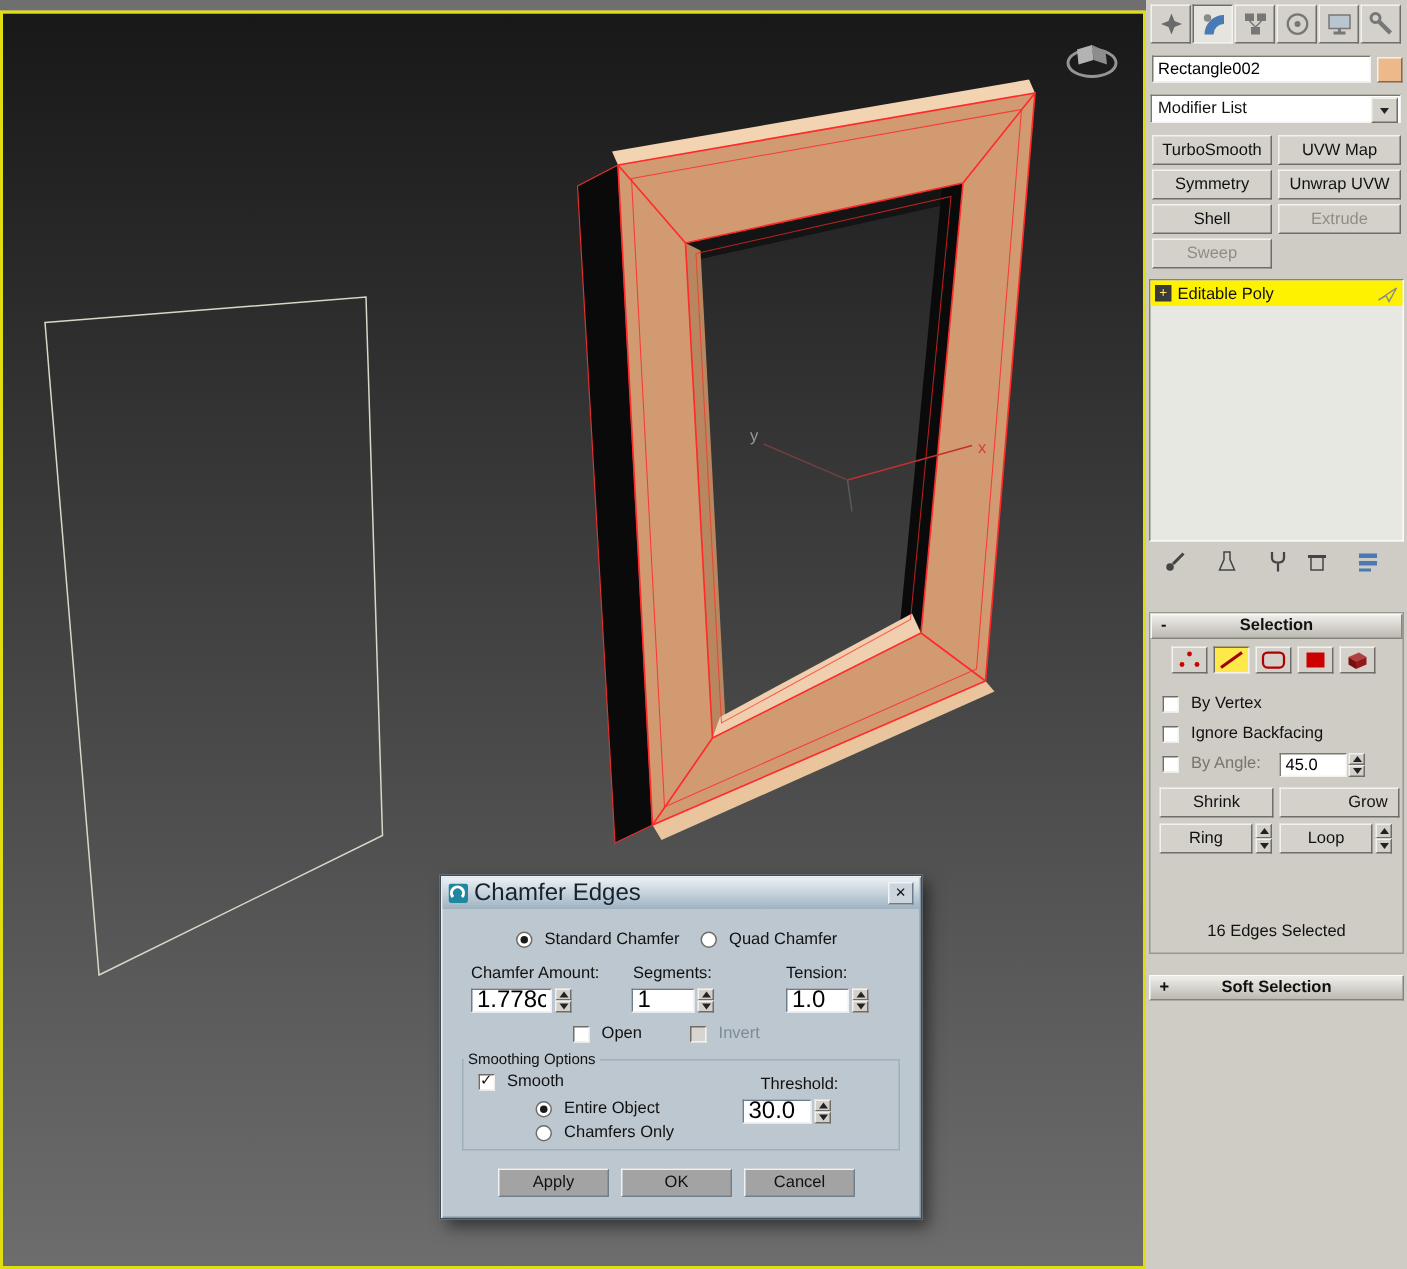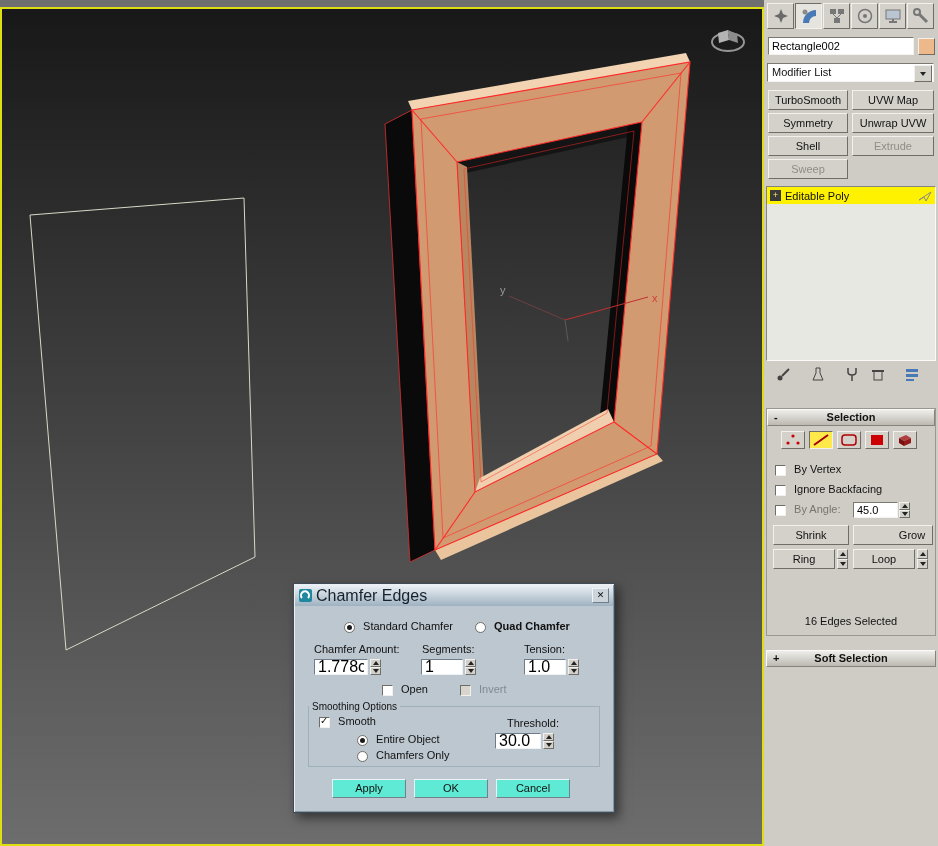--- a/index.html
+++ b/index.html
@@ -46,21 +46,21 @@
   
   #dlg{position:absolute;left:293px;top:583px;width:320px;height:228px;background:#bdc7cf;
        border:1px solid #3f4c58;box-shadow:inset 1px 1px 0 #e9eff4,inset -1px -1px 0 #8596a4,4px 5px 10px rgba(0,0,0,.5);}
   #dlg-title{position:absolute;left:1px;top:1px;right:1px;height:21px;display:flex;align-items:center;gap:4px;
              padding:0 4px;background:linear-gradient(#ecf1f5,#9fb2c1);}
   #dlg-title .t{flex:1;color:#16222e;font-size:16px;}
   #dlg-close{width:17px;height:15px;background:#ccd5dc;border:1px solid;border-color:#f0f4f7 #6e7d89 #6e7d89 #f0f4f7;
              text-align:center;line-height:13px;font-size:9px;box-sizing:border-box;}
   .dfield{background:#fff;border:1px solid;border-color:#6e7d89 #eef2f5 #eef2f5 #6e7d89;box-sizing:border-box;
           font-family:"Liberation Sans",sans-serif;font-size:16px;padding:0 3px;height:16px;outline:none;}
-  .dbtn{position:absolute;width:74px;height:19px;background:#5eead4;border:1px solid;
+  .dbtn{position:absolute;width:74px;height:19px;background:#a3a3a3;border:1px solid;
         border-color:#eef3f7 #72808c #72808c #eef3f7;text-align:center;line-height:17px;box-sizing:border-box;}
   .dis{color:#7e8b96;}
 </style>
 </head>
 <body>
 
 <div id="root">
 
   <div id="top-strip"></div>
 
@@ -311,21 +311,21 @@
       <span class="t">Chamfer Edges</span>
       <div id="dlg-close">
         <span>✕</span>
       </div>
     </div>
 
     <span class="abs" style="left:50px;top:36px;">
       <span class="rb checked"></span>
       <span class="lbl">Standard Chamfer</span>
     </span>
-    <span class="abs" style="left:181px;top:36px;font-weight:bold;">
+    <span class="abs" style="left:173px;top:36px;">
       <span class="rb"></span>
       <span class="lbl">Quad Chamfer</span>
     </span>
 
     <span class="abs" style="left:20px;top:59px;">Chamfer Amount:</span>
     <span class="abs" style="left:128px;top:59px;">Segments:</span>
     <span class="abs" style="left:230px;top:59px;">Tension:</span>
 
     <input class="dfield abs" style="left: 20px; top: 75px; width: 54px;" value="1.778cm">
     <div class="spin" style="left:76px;top:75px;">

